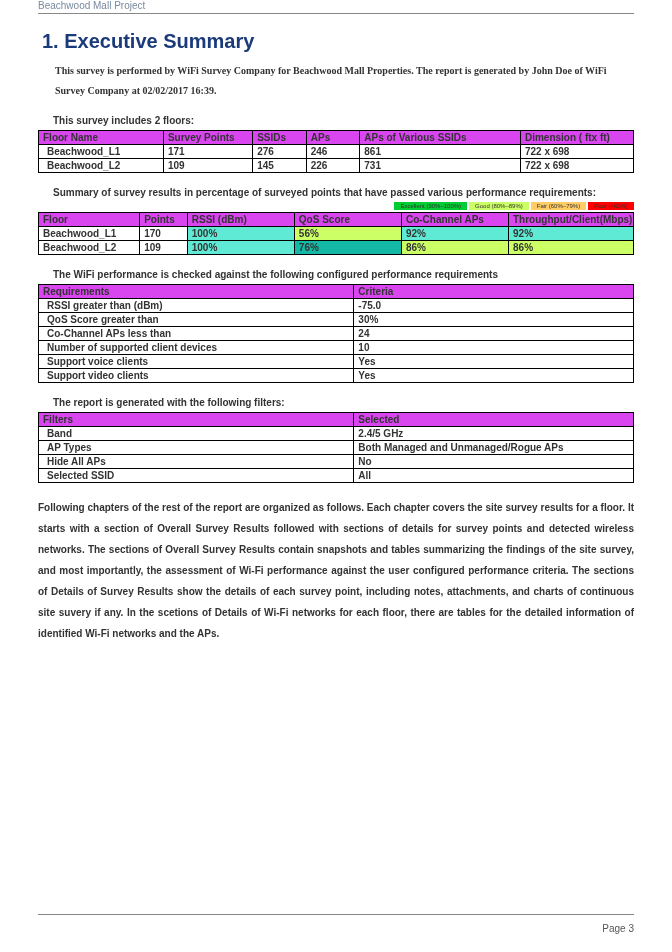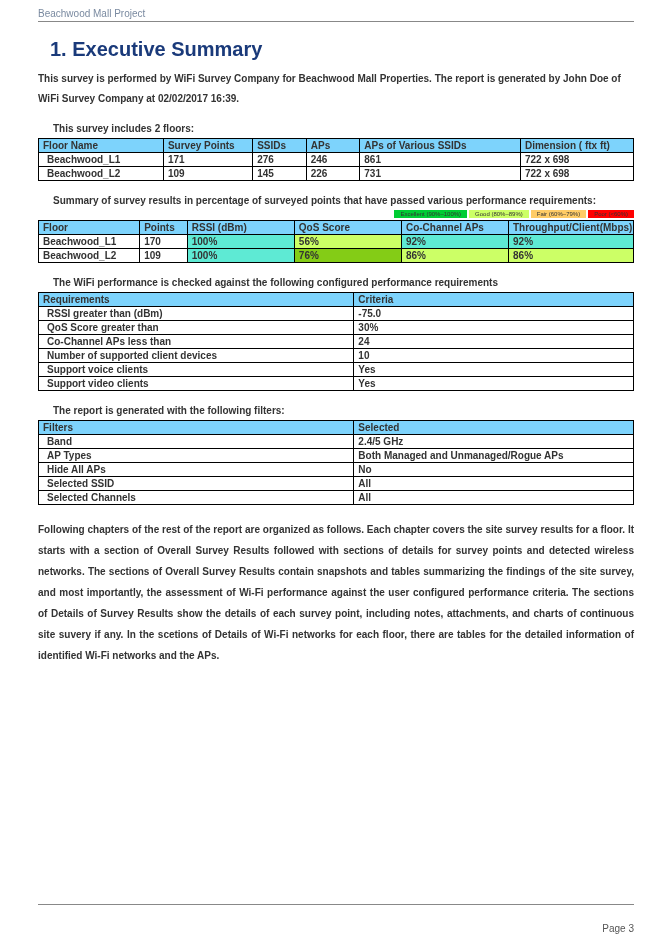--- a/index.html
+++ b/index.html
@@ -6,39 +6,40 @@
   html, body { margin: 0; padding: 0; }
   body {
     width: 672px;
     height: 952px;
     background: #ffffff;
     font-family: Arial, Helvetica, sans-serif;
     color: #333;
     position: relative;
   }
   .page {
-    padding: 8px 38px 0 38px;
+    padding: 0 38px 0 38px;
   }
   .header-bar {
     border-bottom: 1px solid #888;
     padding-bottom: 2px;
     font-size: 10px;
     color: #7a8aa0;
   }
   h1.title {
     color: #1a3a7a;
     font-size: 20px;
     font-weight: bold;
-    margin: 16px 0 8px 12px;
+    margin: 16px 0 8px 4px;
   }
   .body-text {
     font-size: 10px;
     font-weight: bold;
     line-height: 2.0;
-    margin: 4px 0 12px 0;
+    margin: 4px 0 12px 17px;
+    font-family: Liberation Serif, serif;
   }
   .section-label {
     font-size: 10px;
     font-weight: bold;
     margin: 14px 0 4px 15px;
   }
   table {
     width: 100%;
     border-collapse: collapse;
     table-layout: fixed;
@@ -46,21 +47,21 @@
   th, td {
     border: 1px solid #000;
     font-size: 10px;
     padding: 1px 4px;
     text-align: left;
     white-space: nowrap;
     overflow: hidden;
     text-overflow: clip;
   }
   th {
-    background: #7dd3fc;
+    background: #d946ef;
     font-weight: bold;
   }
   td { font-weight: bold; }
   td.indent { padding-left: 8px; }
   .legend {
     display: flex;
     justify-content: flex-end;
     gap: 2px;
     margin: 2px 0 2px 0;
   }
@@ -69,27 +70,27 @@
     padding: 1px 6px;
     color: #333;
     display: inline-block;
   }
   .lg-ex { background: #00cc33; }
   .lg-gd { background: #ccff66; }
   .lg-fr { background: #ffcc66; }
   .lg-pr { background: #ff0000; }
   .c-green  { background: #5eead4; }
   .c-lgreen { background: #ccff66; }
-  .c-orange { background: #84cc16; margin-left: 48px; }
+  .c-orange { background: #14b8a6; margin-left: 48px; }
   .footer {
     position: absolute;
     left: 38px; right: 38px;
     bottom: 18px;
     border-top: 1px solid #888;
-    padding-top: 18px;
+    padding-top: 8px;
     text-align: right;
     font-size: 10px;
     color: #555;
   }
   .para {
     font-size: 10px;
     font-weight: bold;
     line-height: 2.1;
     margin-top: 14px;
     text-align: justify;
@@ -260,24 +261,20 @@
           <td>Both Managed and Unmanaged/Rogue APs</td>
         </tr>
       <tr>
           <td class="indent">Hide All APs</td>
           <td>No</td>
         </tr>
       <tr>
           <td class="indent">Selected SSID</td>
           <td>All</td>
         </tr>
-      <tr>
-          <td class="indent">Selected Channels</td>
-          <td>All</td>
-        </tr>
     </tbody>
   </table>
 
   <div class="para">Following chapters of the rest of the report are organized as follows. Each chapter covers the site survey results for a floor. It starts with a section of Overall Survey Results followed with sections of details for survey points and detected wireless networks. The sections of Overall Survey Results contain snapshots and tables summarizing the findings of the site survey, and most importantly, the assessment of Wi-Fi performance against the user configured performance criteria. The sections of Details of Survey Results show the details of each survey point, including notes, attachments, and charts of continuous site suvery if any. In the scetions of Details of Wi-Fi networks for each floor, there are tables for the detailed information of identified Wi-Fi networks and the APs.</div>
 </div>
 
 <div class="footer">
   <span>Page 3</span>
 </div>
 

